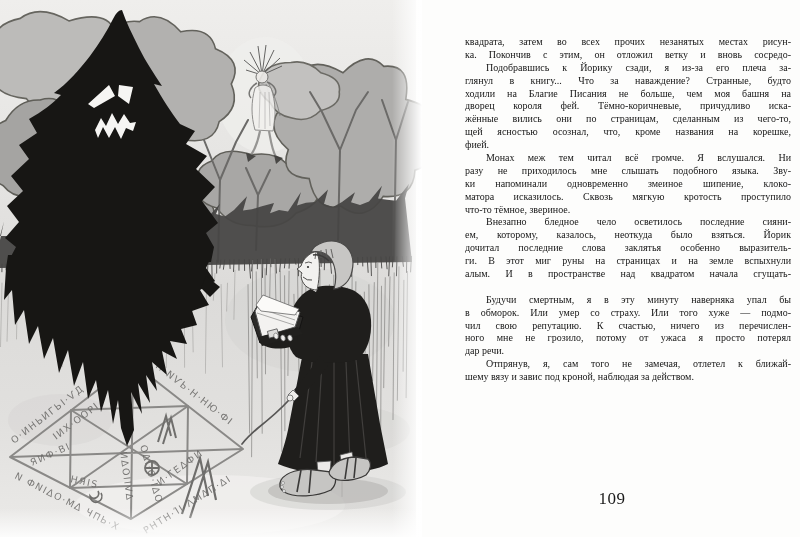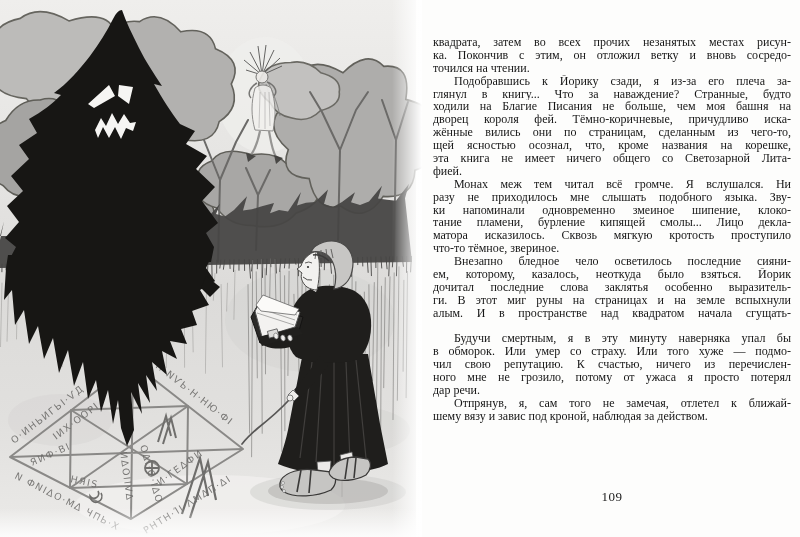--- a/index.html
+++ b/index.html
@@ -1,26 +1,26 @@
 <!DOCTYPE html>
 <html><head>
 <meta charset="utf-8">
 <style>
   html,body{margin:0;padding:0;background:#ffffff;}
   .spread{position:relative;width:800px;height:537px;background:#fdfdfc;overflow:hidden;
           font-family:"Liberation Serif",serif;}
   .illu{position:absolute;left:0;top:0;width:422px;height:537px;}
   .textcol{position:absolute;left:433px;top:36px;width:358px;color:#161616;}
-  .line{font-size:12px;line-height:12.9px;height:12.9px;text-align:justify;
-        text-align-last:justify;white-space:nowrap;overflow:hidden;}
+  .line{font-size:10px;line-height:12.9px;height:12.9px;text-align:justify;
+        text-align-last:justify;white-space:nowrap;overflow:hidden;margin-left:32px;}
   .line.last{text-align-last:left;}
   .line.indent{text-indent:21px;}
   .gap{height:12.9px;}
   .pagenum{position:absolute;left:433px;top:489px;width:358px;text-align:center;
-           font-size:13px;letter-spacing:.5px;color:#1a1a1a;}
+           font-size:17px;letter-spacing:.5px;color:#1a1a1a;}
   .rune{font-family:"DejaVu Sans",sans-serif;font-size:9.5px;letter-spacing:1.5px;
         fill:#6b6a68;opacity:.88;}
 </style>
 </head>
 <body>
 
 <div class="spread">
 
   <div>
   <svg class="illu" viewBox="0 0 422 537" xmlns="http://www.w3.org/2000/svg">
@@ -342,37 +342,34 @@
       <rect x="0" y="508" width="422" height="29" fill="url(#fadeB)"></rect>
     </g>
   </svg>
   </div>
 
   <div>
     <div class="textcol">
         <div>
           <div class="line">квадрата, затем во всех прочих незанятых местах рисун-</div>
           <div class="line">ка. Покончив с этим, он отложил ветку и вновь сосредо-</div>
-          <div class="line last">точился на чтении.</div>
         </div>
         <div>
           <div class="line indent">Подобравшись к Йорику сзади, я из-за его плеча за-</div>
           <div class="line">глянул в книгу... Что за наваждение? Странные, будто</div>
           <div class="line">ходили на Благие Писания не больше, чем моя башня на</div>
           <div class="line">дворец короля фей. Тёмно-коричневые, причудливо иска-</div>
           <div class="line">жённые вились они по страницам, сделанным из чего-то,</div>
           <div class="line">щей ясностью осознал, что, кроме названия на корешке,</div>
-          <div class="line">эта книга не имеет ничего общего со Светозарной Лита-</div>
           <div class="line last">фией.</div>
         </div>
         <div>
           <div class="line indent">Монах меж тем читал всё громче. Я вслушался. Ни</div>
           <div class="line">разу не приходилось мне слышать подобного языка. Зву-</div>
           <div class="line">ки напоминали одновременно змеиное шипение, клоко-</div>
-          <div class="line">тание пламени, бурление кипящей смолы... Лицо декла-</div>
           <div class="line">матора исказилось. Сквозь мягкую кротость проступило</div>
           <div class="line last">что-то тёмное, звериное.</div>
         </div>
         <div>
           <div class="line indent">Внезапно бледное чело осветилось последние сияни-</div>
           <div class="line">ем, которому, казалось, неоткуда было взяться. Йорик</div>
           <div class="line">дочитал последние слова заклятья особенно выразитель-</div>
           <div class="line">ги. В этот миг руны на страницах и на земле вспыхнули</div>
           <div class="line">алым. И в пространстве над квадратом начала сгущать-</div>
         </div>

